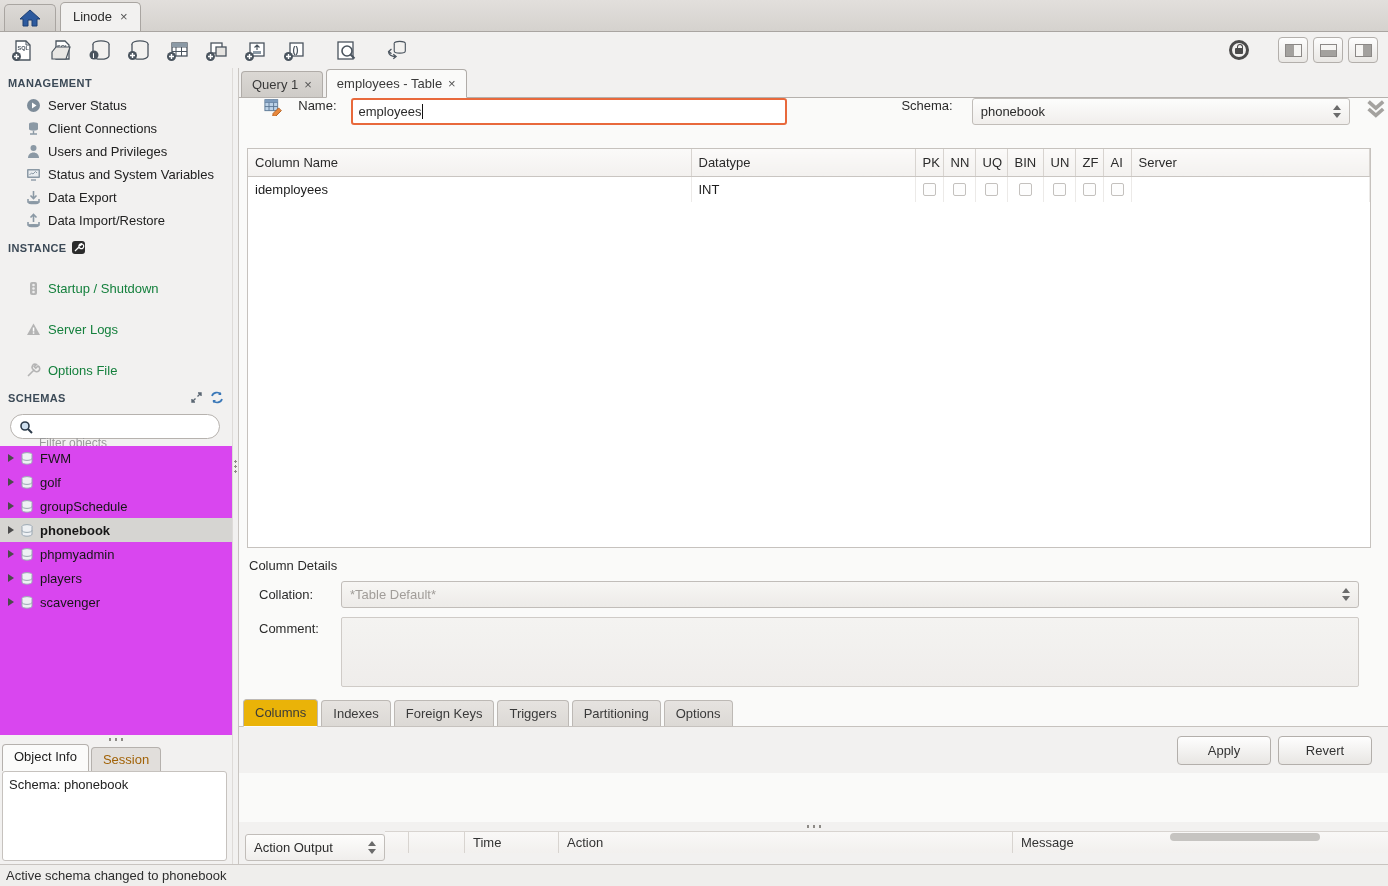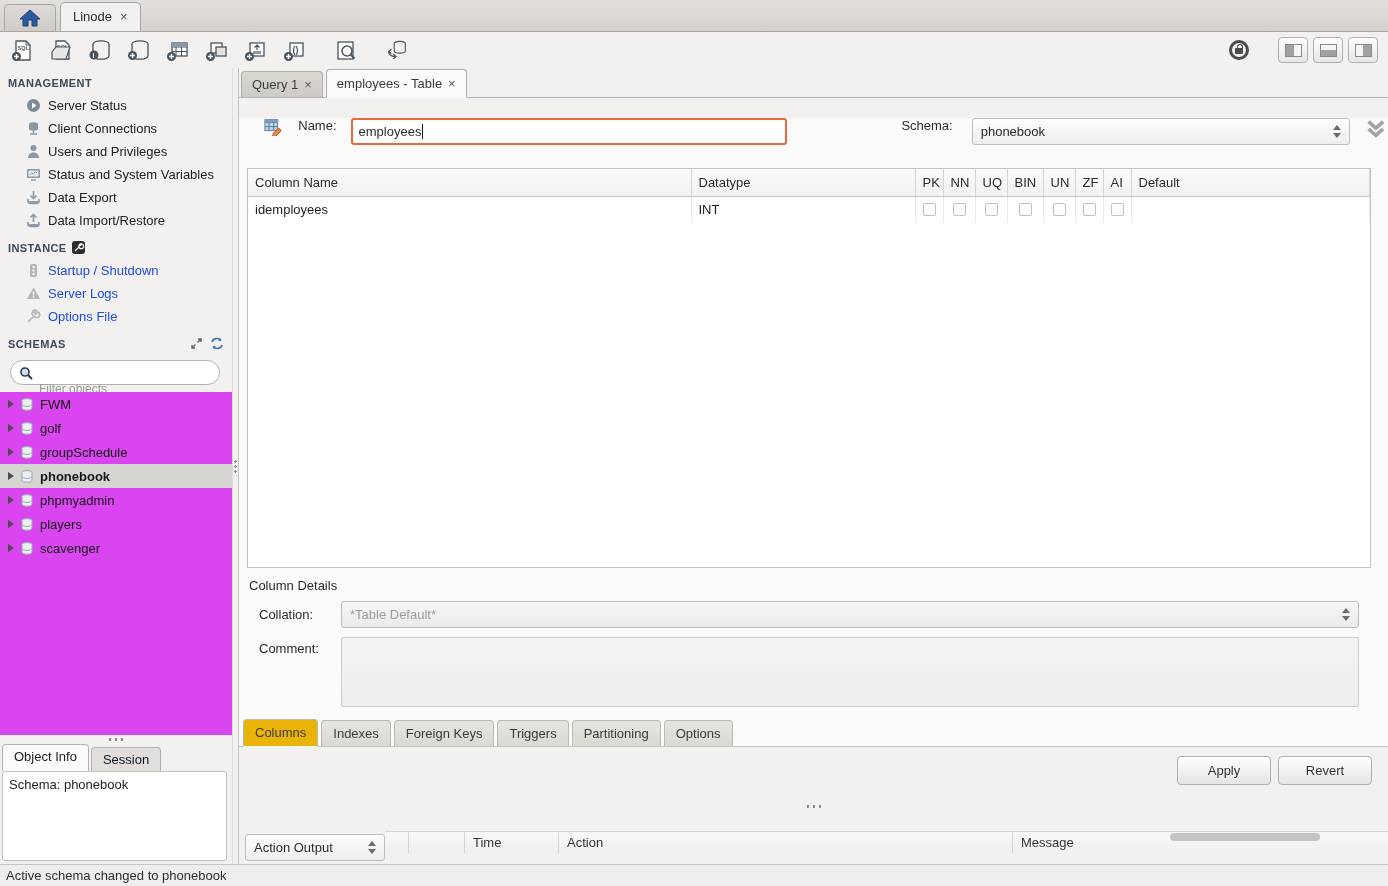--- a/index.html
+++ b/index.html
@@ -29,45 +29,45 @@
   .lock-circle::after { content:""; position:absolute; left:3px; top:5px; width:8px; height:6px; background:#4b4b4b; border-radius:1px; }
   .lock-circle::before { content:""; position:absolute; left:5px; top:1px; width:4px; height:5px; border:1.5px solid #4b4b4b; border-bottom:none; border-radius:3px 3px 0 0; }
 
   
   .body { flex:1; display:flex; min-height:0; }
 
   
   .sidebar { width:232px; flex:none; display:flex; flex-direction:column; background:#f2f1f0; overflow:hidden; }
   .side-title { font-size:11px; font-weight:bold; color:#3c4a57; letter-spacing:.4px; padding:9px 8px 5px 8px; display:flex; align-items:center; gap:5px; }
   .side-item { display:flex; align-items:center; gap:7px; padding:2px 0 2px 26px; height:23px; white-space:nowrap; color:#212121; }
-  .side-item.disabled { color:#1d4ed8; }
+  .side-item.disabled { color:#15803d;margin-top:18px; }
   .side-item svg { flex:none; }
   .schemas-head { display:flex; align-items:center; justify-content:space-between; padding-right:8px; }
   .schemas-head .hicons { display:flex; gap:7px; align-items:center; }
   .filter-wrap { padding:5px 12px 7px 10px; }
   .filter-box { height:25px; border:1px solid #b6b2ae; border-radius:13px; background:#fff; display:flex; align-items:center; padding:0 8px; gap:6px; }
   .filter-box input { border:none; outline:none; flex:1; font-size:12px; font-family:inherit; color:#333; background:transparent;margin-top:32px; }
   .filter-box input::placeholder { color:#9a9a9a; }
   .schema-list { flex:1; background:#d946ef; overflow:hidden; }
   .schema-row { display:flex; align-items:center; gap:6px; height:24px; padding-left:8px; color:#161616; }
   .schema-row.selected { background:#d6d5d2; font-weight:bold; }
   .tri { width:0; height:0; border-top:4px solid transparent; border-bottom:4px solid transparent; border-left:6px solid #4b4b4b; flex:none; }
   .hsplit { height:9px; display:flex; align-items:center; justify-content:center; flex:none; }
   .dots-h { width:18px; height:3px; background:radial-gradient(circle,#8d8a86 1.2px,transparent 1.4px); background-size:6px 3px; }
   .objinfo-tabs { display:flex; align-items:flex-end; padding-left:2px; height:27px; flex:none; }
-  .oi-tab { border:1px solid #b5b1ad; border-bottom:none; border-radius:4px 4px 0 0; padding:4px 11px; background:#e1dedb; color:#0f172a; margin-right:2px; }
+  .oi-tab { border:1px solid #b5b1ad; border-bottom:none; border-radius:4px 4px 0 0; padding:4px 11px; background:#e1dedb; color:#a16207; margin-right:2px; }
   .oi-tab.active { background:#fbfbfa; height:27px; color:#1c1c1c; }
   .objinfo-box { flex:none; height:90px; background:#fff; border:1px solid #c6c2be; border-radius:3px; margin:0 5px 3px 2px; padding:5px 6px; color:#222; }
 
   
   .vsplit { width:7px; flex:none; display:flex; align-items:center; justify-content:center; background:#f2f1f0; border-left:1px solid #dedbd8; border-right:1px solid #c9c5c1; }
   .dots-v { width:3px; height:14px; background:radial-gradient(circle,#8d8a86 1.2px,transparent 1.4px); background-size:3px 5px; }
 
   
-  .main { flex:1; display:flex; flex-direction:column; min-width:0;gap:20px; }
+  .main { flex:1; display:flex; flex-direction:column; min-width:0; }
   .main-tabs { height:30px; display:flex; align-items:flex-end; padding-left:2px; flex:none; border-bottom:1px solid #b5b1ad; }
   .m-tab { display:flex; align-items:center; gap:6px; border:1px solid #b0aca8; border-bottom:none; border-radius:4px 4px 0 0; padding:5px 10px; background:linear-gradient(#dbd8d4,#cecbc7); color:#3a3a3a; margin-right:3px; height:26px; }
   .m-tab.active { background:#fafaf9; height:29px; margin-bottom:-1px; border-bottom:1px solid #fafaf9; }
   .m-tab .close { color:#555; }
 
   .editor { flex:1; background:#fafaf9; display:flex; flex-direction:column; min-height:0; }
   .form-row { display:flex; align-items:flex-start; height:48px; flex:none; padding-left:25px; }
   .form-label { color:#2b2b2b; margin-right:14px; }
   .name-input { width:477px; height:27px; border:2px solid #e8693c; border-radius:3px; background:#fff; display:flex; align-items:center; padding:0 6px; margin-right:14px; }
   .caret { width:1px; height:15px; background:#111; margin-left:1px; }
@@ -486,21 +486,21 @@
               <tr>
                 <th>Column Name</th>
                 <th>Datatype</th>
                 <th>PK</th>
                 <th>NN</th>
                 <th>UQ</th>
                 <th>BIN</th>
                 <th>UN</th>
                 <th>ZF</th>
                 <th>AI</th>
-                <th>Default</th>
+                <th>Server</th>
               </tr>
             </thead>
             <tbody>
               <tr>
                 <td>idemployees</td>
                 <td>INT</td>
                 <td class="ctr">
                     <div class="cb"></div>
                   </td>
                 <td class="ctr">

